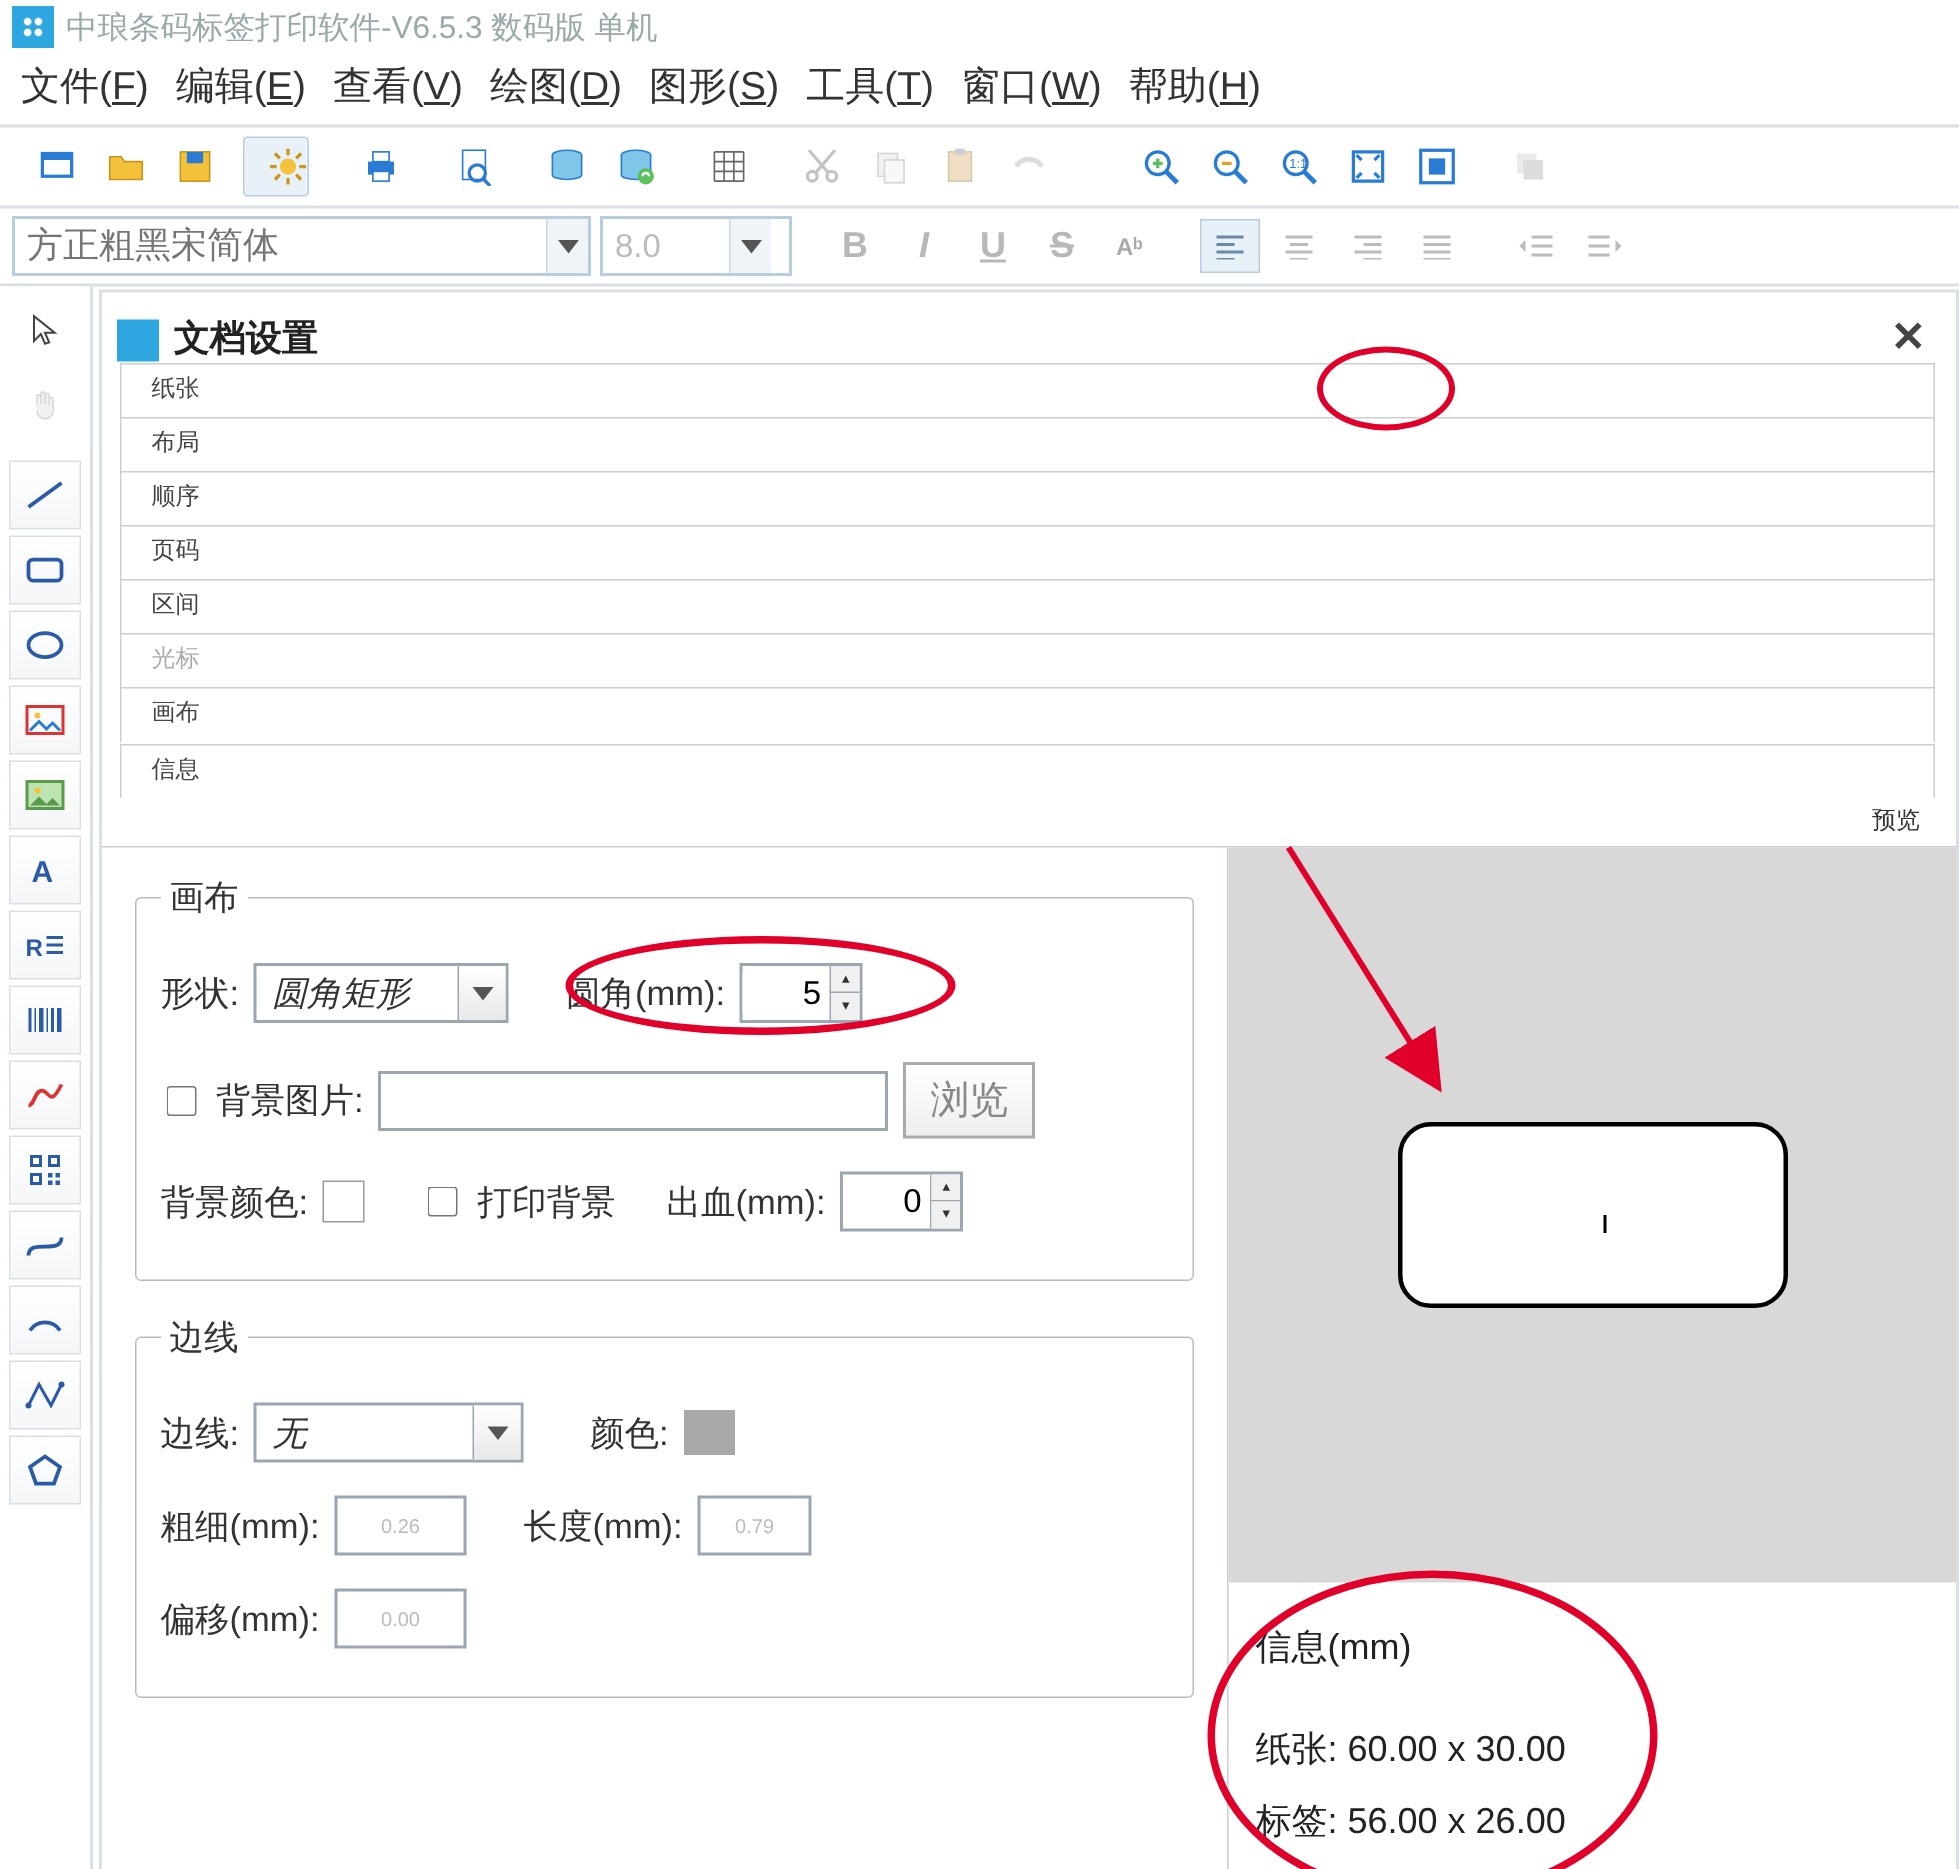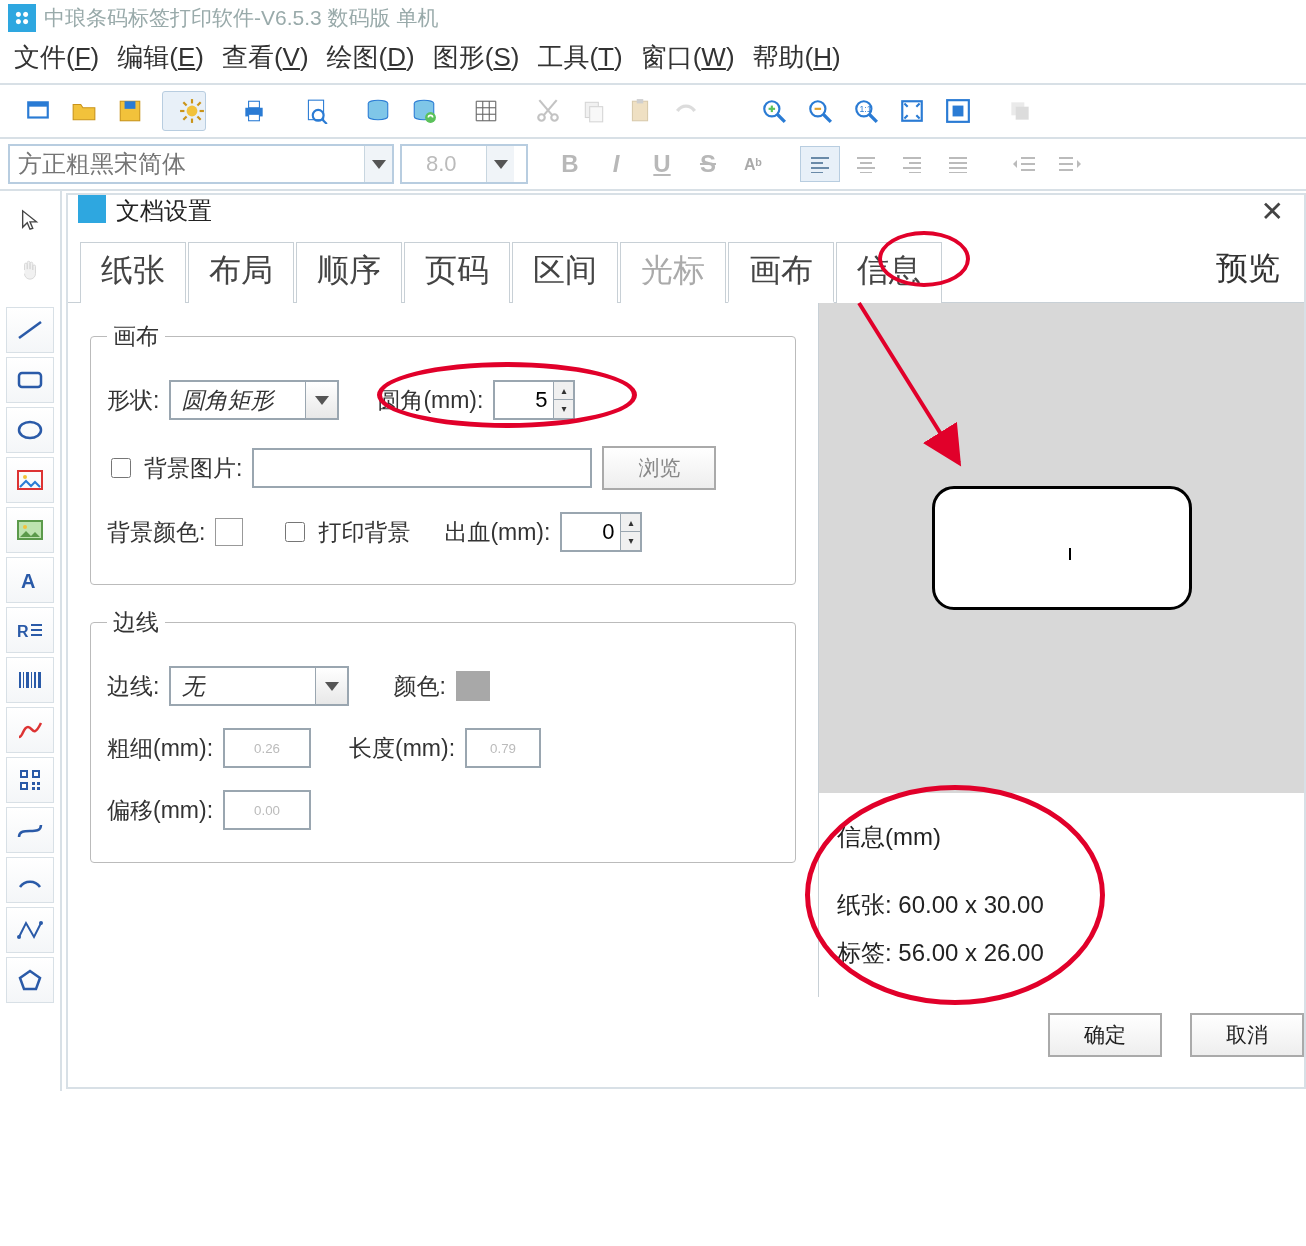--- a/index.html
+++ b/index.html
@@ -71,21 +71,21 @@
     width: 386px;
   }
   .font-select input {
     border:none; outline:none; font-size:24px;
     color:#bcd; padding:0 8px; flex:1; height:100%;
     background:transparent;
   }
   .font-select .dd { width:28px; height:100%; border-left:1px solid #c8d6e0;
     display:flex; align-items:center; justify-content:center; background:#f0f4f8;}
   .size-select { display:flex; align-items:center; border:2px solid #b8cde0; height:40px; width:128px; }
-  .size-select input { border:none; outline:none; font-size:22px; color:#bbb; padding:0 24px; width:84px; height:100%; }
+  .size-select input { border:none; outline:none; font-size:22px; color:#bbb; padding:0 8px; width:84px; height:100%; }
   .size-select .dd { width:28px; height:36px; border-left:1px solid #c8d6e0; background:#f0f4f8;
     display:flex; align-items:center; justify-content:center; }
   .fmt-btn {
     width:40px; height:36px; display:flex; align-items:center; justify-content:center;
     font-size:24px; color:#b8b8b8; font-weight:bold;
   }
   .fmt-btn.active { border:1px solid #b8cde0; background:#e8f0f8; color:#888; }
   
   .workspace { display:flex; }
   .vtools {
@@ -105,35 +105,37 @@
   .vtool-icon { width:28px; height:22px; }
   .vtool.nb { border:1px solid transparent; background:transparent; }
   
   .dialog {
     flex:1;
     border: 2px solid #d8e0e6;
     margin: 2px 0 2px 4px;
     position: relative;
   }
   .dlg-title {
-    display:flex; align-items:flex-start;
+    display:flex; align-items:flex-end;
     height: 46px; padding: 0 10px;
     font-size: 24px;
+    font-weight: bold;
   }
   .dlg-title .dlg-icon {
     width:28px; height:28px; background:#2ea7e0; margin-right:10px; position:relative;
   }
   .dlg-title .close {
     margin-left:auto; font-size:28px; color:#444; padding:0 10px; cursor:pointer;
   }
   .tabs {
     display:flex; padding: 0 12px;
     border-bottom: 1px solid #c8d0d6;
     position: relative;
-    font-size: 32px;
+    font-size: 16px;
+    flex-direction: column;
   }
   .tab {
     padding: 6px 20px 8px;
     border: 1px solid #c8d0d6;
     border-bottom: none;
     margin-right: 2px;
     background:#fff;
     color:#444;
     position:relative; top:1px;
   }
@@ -180,21 +182,21 @@
   .num-input input { border:none; outline:none; text-align:right; width:58px; font-size:22px; padding:0 6px; }
   .num-input .spin { width:20px; display:flex; flex-direction:column; border-left:1px solid #9aa6b0; }
   .num-input .spin div { height:18px; font-size:10px; text-align:center; border-bottom:1px solid #9aa6b0; background:#f0f0f0; line-height:17px;}
   .num-input .spin div:last-child{ border-bottom:none;}
   .txt-input {
     border:2px solid #9aa6b0; height:40px; background:#fff; padding:0 8px;
   }
   .txt-input.dim { color:#bbb; }
   .btn {
     border:2px solid #aaa; background:linear-gradient(#fff,#eee);
-    padding: 6px 34px; font-size:21px; color:#888;
+    padding: 6px 16px; font-size:26px; color:#888;
   }
   .btn.ok { color:#222; }
   input[type=checkbox]{ width:20px; height:20px; }
   .color-swatch { width:28px; height:28px; border:1px solid #999; background:#fff; }
   .color-swatch.gray { background:#a8a8a8; border:none; width:34px; height:30px;}
   .red-oval {
     position:absolute; border:5px solid #e1002a; border-radius:50%;
     pointer-events:none;
   }
   

